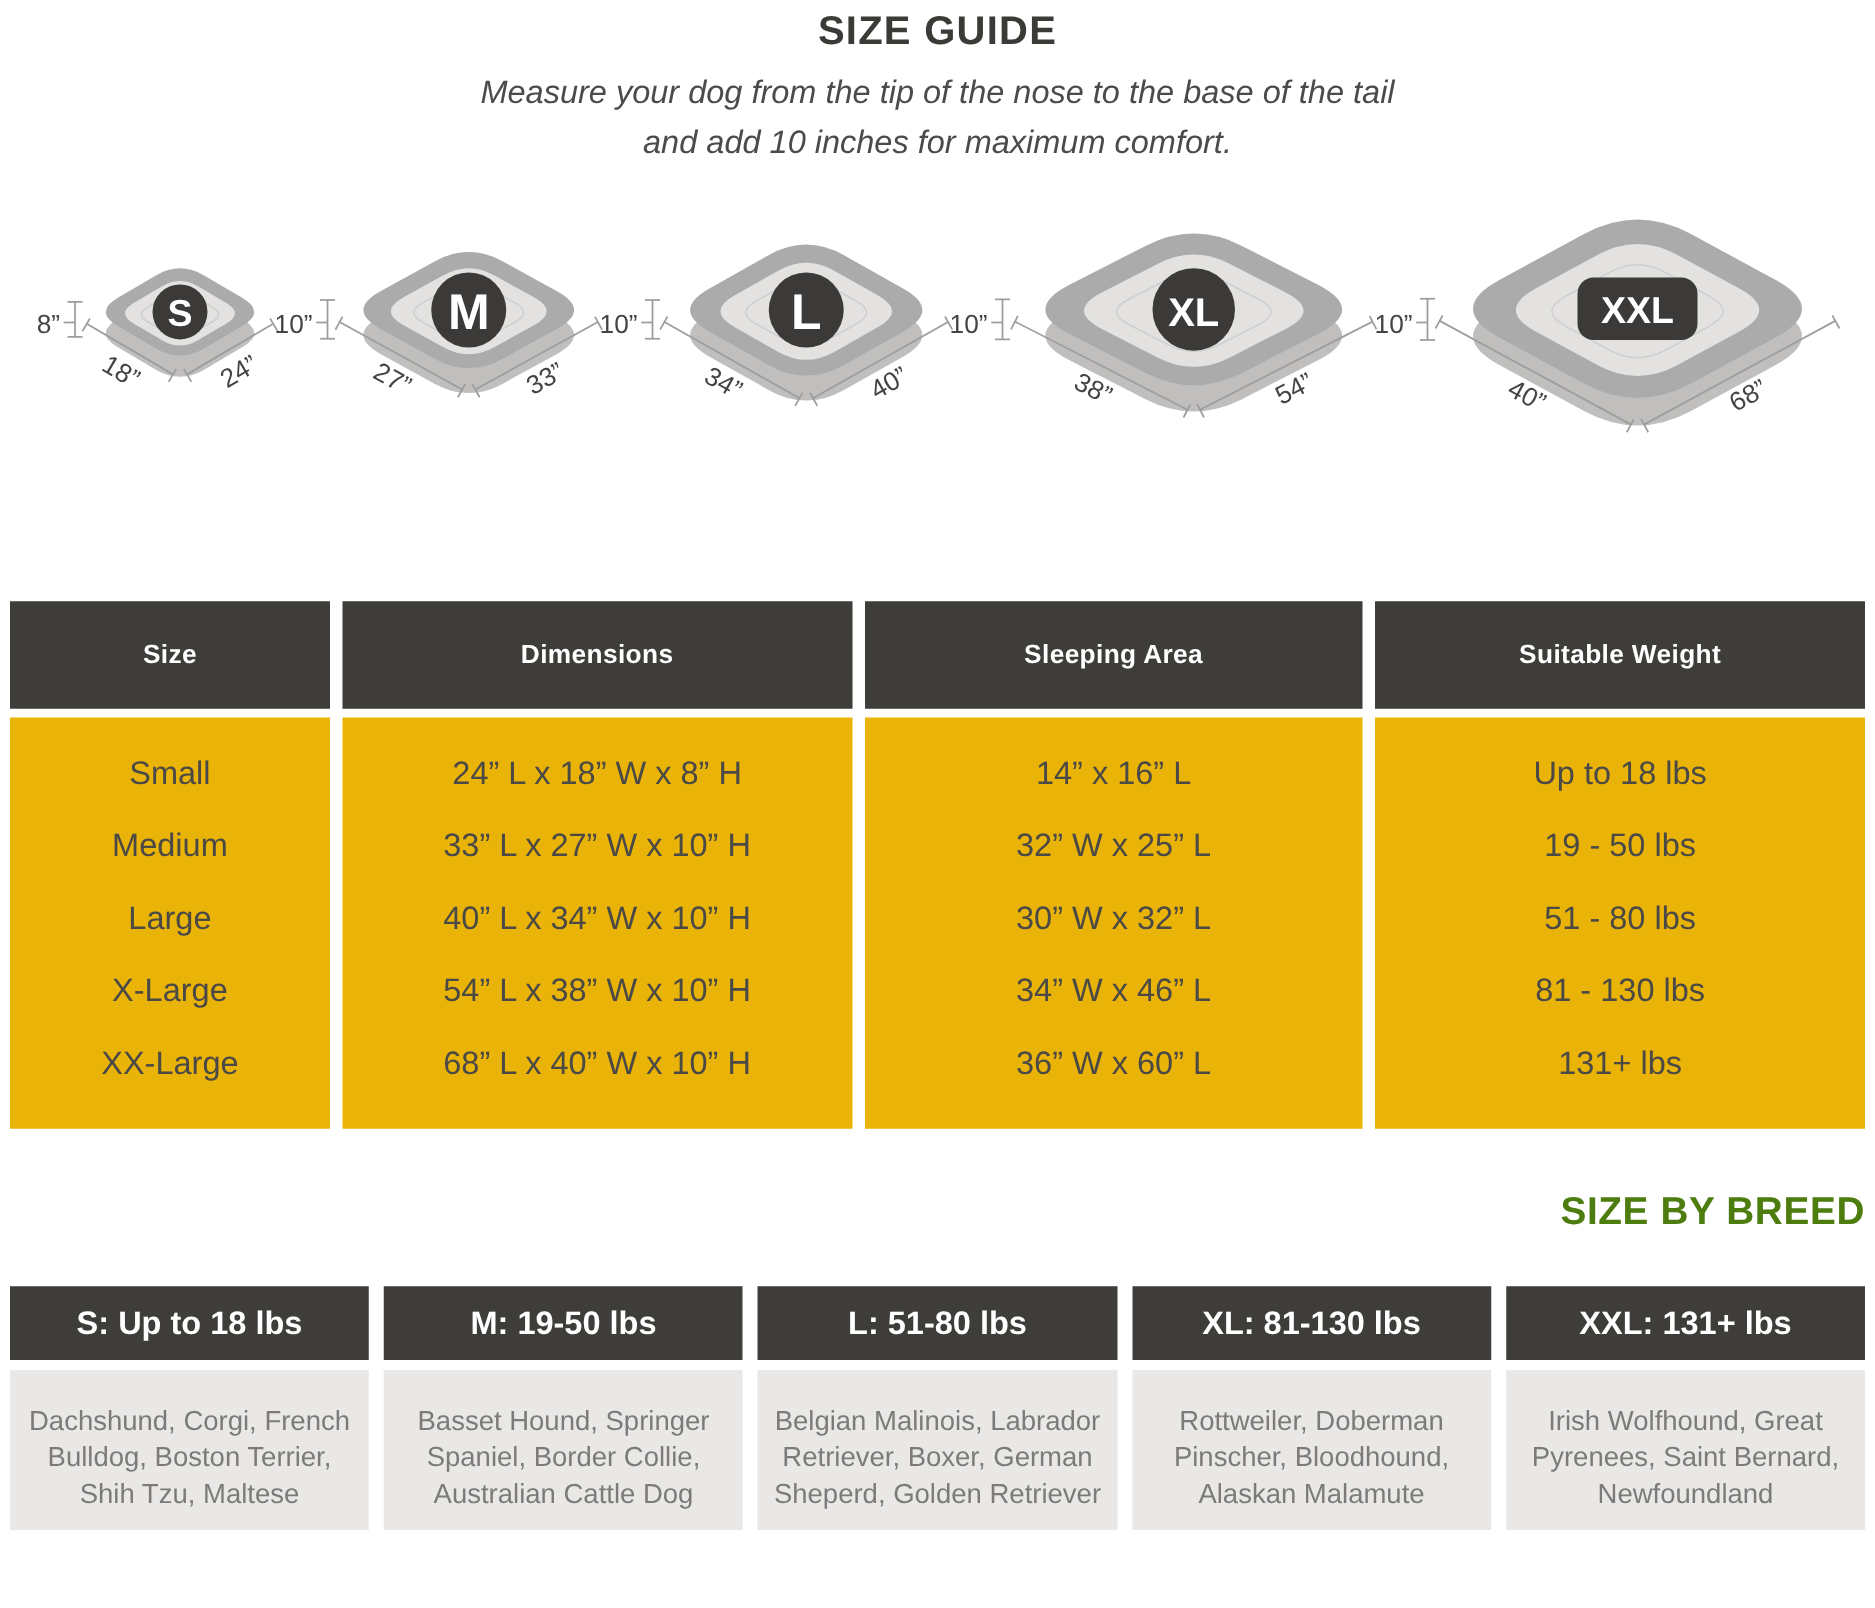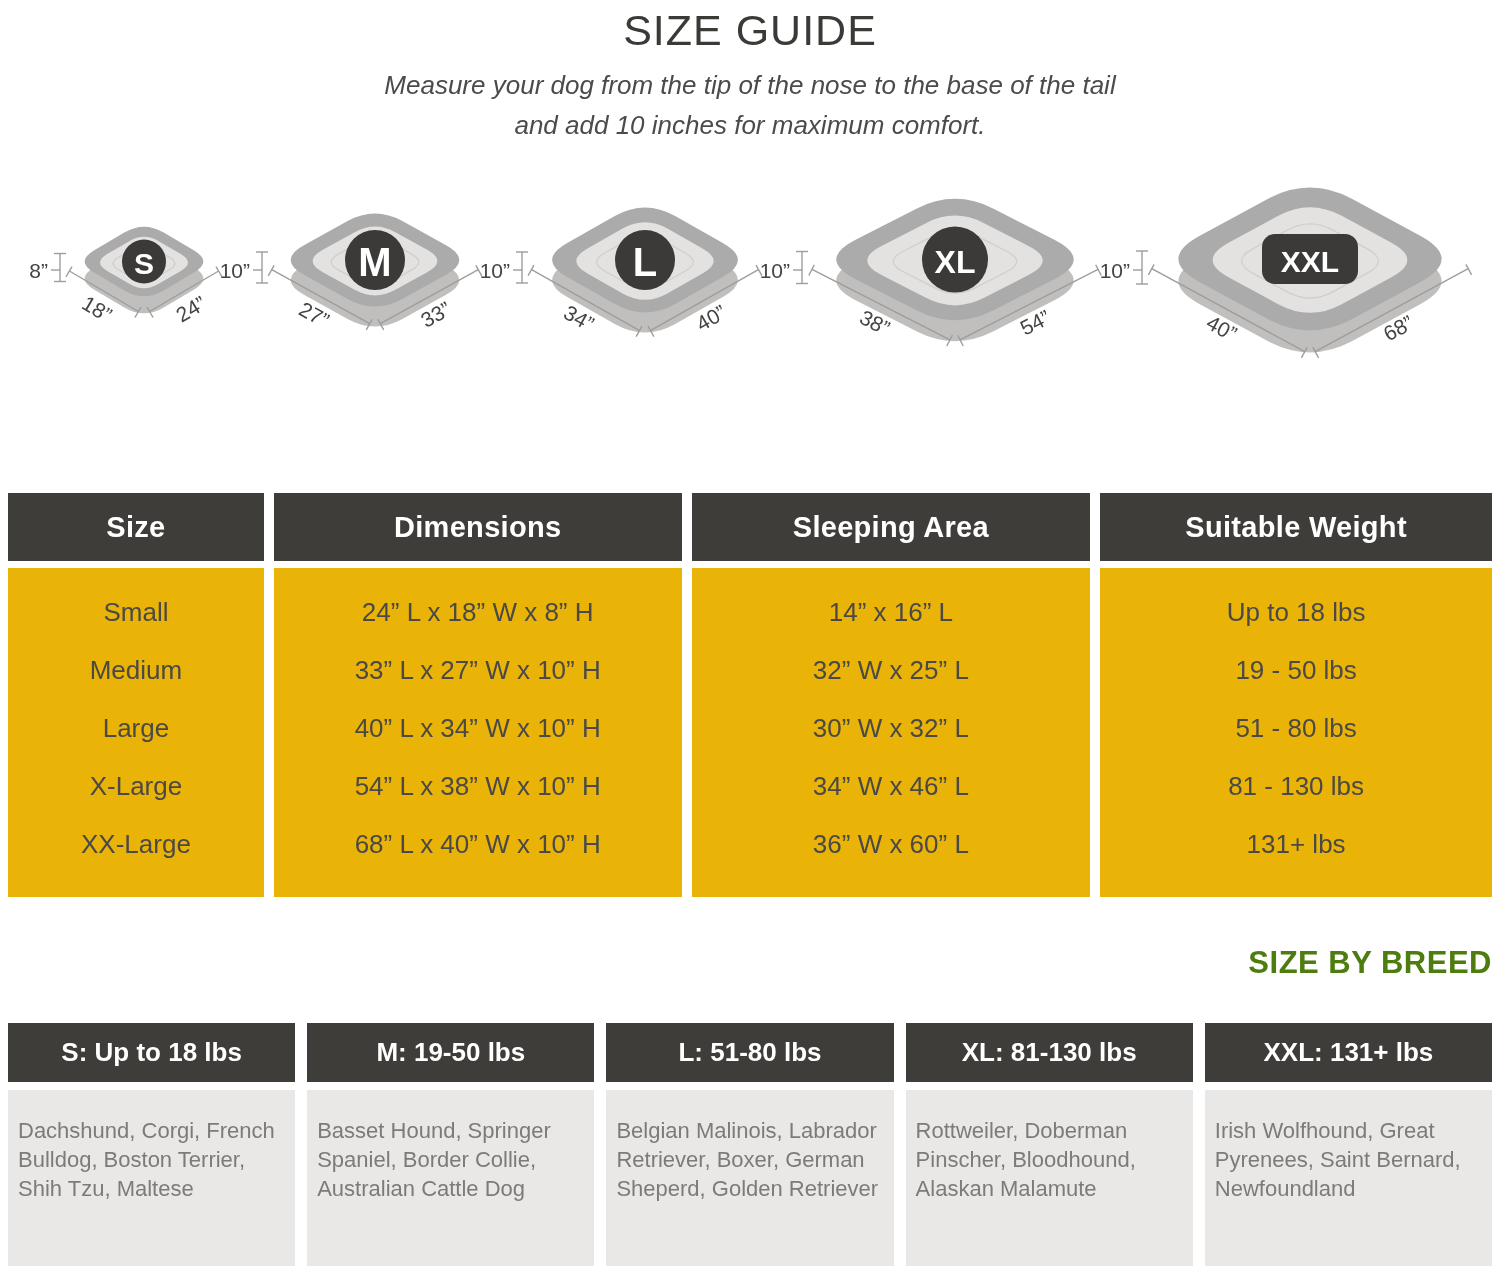--- a/index.html
+++ b/index.html
@@ -8,43 +8,43 @@
     width: 1500px; height: 1286px;
     margin: 0 auto;
     padding: 4px 8px 0;
     overflow: hidden;
     font-family: "Liberation Sans", "DejaVu Sans", sans-serif;
     color: #4a4946;
   }
   
   .hdr { text-align: center; }
   .hdr h1 {
-    font-size: 43px; font-weight: normal; letter-spacing: 1px;
+    font-size: 32px; font-weight: bold; letter-spacing: 1px;
     color: #3b3a37; padding-top: 2px;
   }
   .subtitle {
     margin-top: 10px;
     font-size: 26px; line-height: 40px; color: #4c4b49; font-style: italic;
   }
   
   .beds-row {
     margin-top: 12px; height: 254px;
     display: flex; align-items: center; justify-content: center; gap: 10px;
   }
   .bed svg { overflow: visible; display: block; }
   
   .stable {
     margin-top: 82px;
     display: grid;
     grid-template-columns: 258fr 411fr 402fr 395fr;
     column-gap: 10px; row-gap: 7px;
   }
   .st-head {
-    height: 68px; background: #3e3d3a; color: #ffffff;
-    font-size: 29px; font-weight: bold; letter-spacing: .3px;
+    height: 86px; background: #3e3d3a; color: #ffffff;
+    font-size: 21px; font-weight: bold; letter-spacing: .3px;
     display: flex; align-items: center; justify-content: center;
   }
   .st-body { background: #eab308; padding: 15px 0 24px; }
   .st-line {
     height: 58px; line-height: 58px; text-align: center;
     font-size: 26px; color: #4a4946; white-space: nowrap;
   }
   
   .breed-title {
     margin: 48px 0 42px; text-align: right;
@@ -53,23 +53,23 @@
   .btable {
     display: grid; grid-template-columns: repeat(5, 1fr); column-gap: 12px;
   }
   .b-col { display: flex; flex-direction: column; gap: 8px; }
   .b-head {
     height: 59px; background: #3e3d3a; color: #ffffff;
     font-size: 26px; font-weight: bold;
     display: flex; align-items: center; justify-content: center;
   }
   .b-body {
-    background: #e9e8e7; height: 176px;
+    background: #e9e8e7; height: 128px;
     padding: 26px 10px 0;
-    font-size: 22px; line-height: 29px; color: #7c7b79;
+    font-size: 22px; line-height: 29px; text-align: center; color: #7c7b79;
   }
 </style>
 </head>
 <body>
 
 <div class="hdr">
   <h1>SIZE GUIDE</h1>
   <p class="subtitle">
     <span>Measure your dog from the tip of the nose to the base of the tail</span><br>
     <span>and add 10 inches for maximum comfort.</span>

